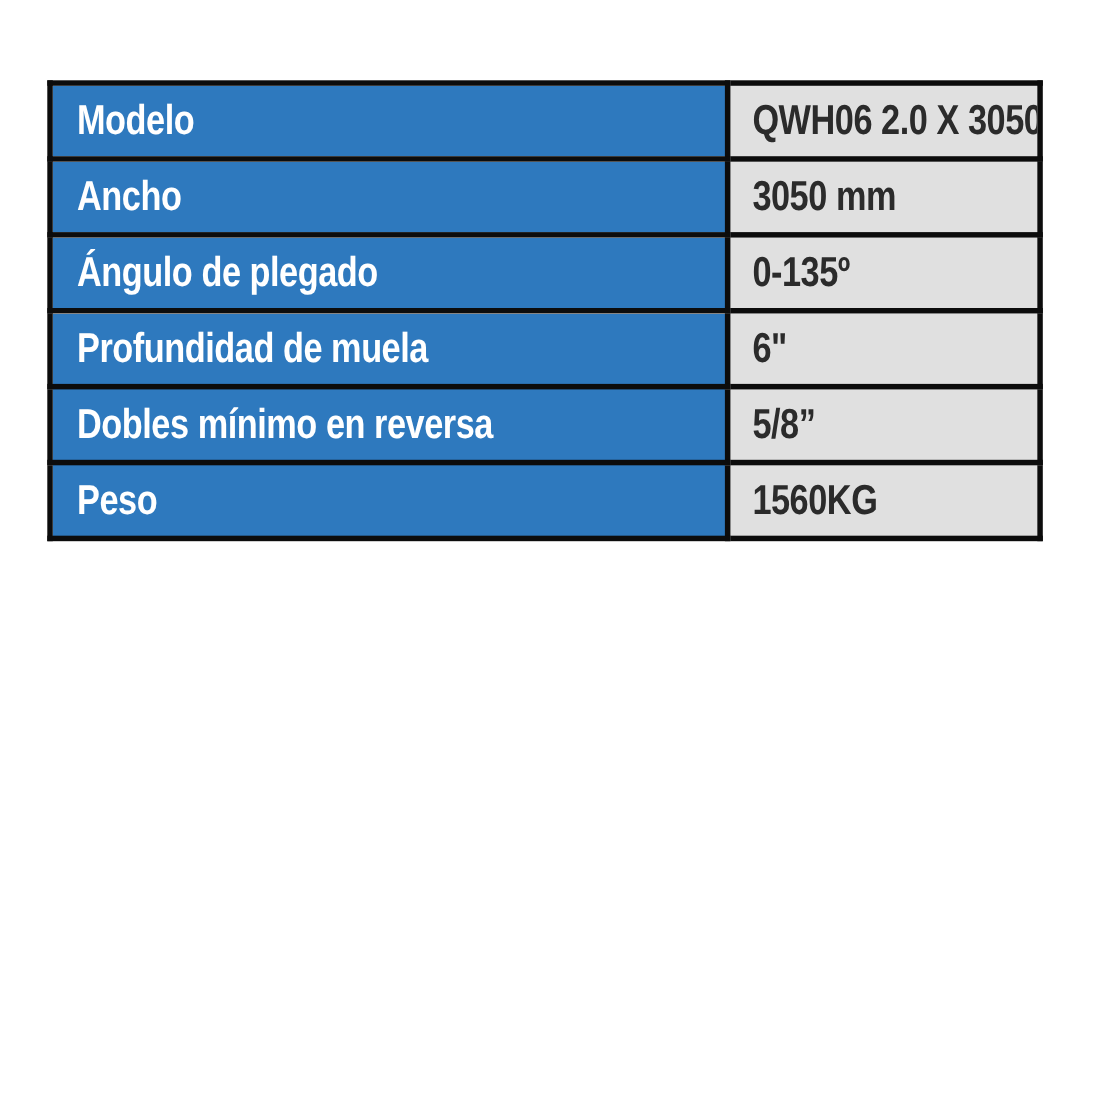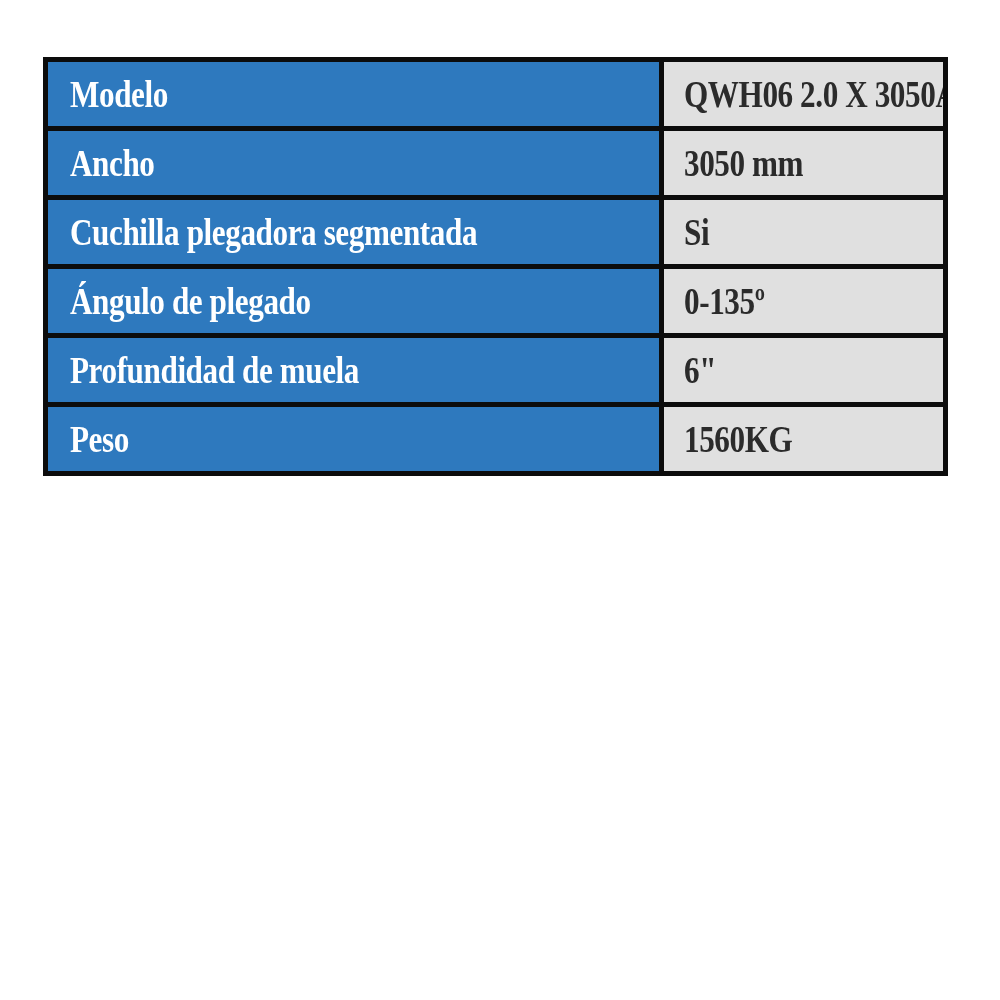--- a/index.html
+++ b/index.html
@@ -14,22 +14,21 @@
   body{
     width:1000px;height:1000px;
     background:var(--page-bg);
     font-family:"Liberation Sans", sans-serif;
     position:relative;
     overflow:hidden;
   }
   .table-wrap{
     position:absolute;
     left:43px;
-    top:57px;
-    font-family:Liberation Serif, serif;
+    top:73px;
   }
   table.spec{
     border-collapse:collapse;
     table-layout:fixed;
     width:905px;
   }
   table.spec td{
     border:5px solid var(--border);
     height:62px;
     vertical-align:middle;
@@ -64,30 +63,30 @@
     <tbody>
       <tr>
         <td class="label-cell"><span class="cell-text">Modelo</span></td>
         <td class="value-cell"><span class="cell-text">QWH06 2.0 X 3050A</span></td>
       </tr>
       <tr>
         <td class="label-cell"><span class="cell-text">Ancho</span></td>
         <td class="value-cell"><span class="cell-text">3050 mm</span></td>
       </tr>
       <tr>
-        <td class="label-cell"><span class="cell-text">Cuchilla plegadora segmentada</span></td>
-        <td class="value-cell"><span class="cell-text">Si</span></td>
-      </tr>
-      <tr>
         <td class="label-cell"><span class="cell-text">Ángulo de plegado</span></td>
         <td class="value-cell"><span class="cell-text">0-135º</span></td>
       </tr>
       <tr>
         <td class="label-cell"><span class="cell-text">Profundidad de muela</span></td>
         <td class="value-cell"><span class="cell-text">6"</span></td>
+      </tr>
+      <tr>
+        <td class="label-cell"><span class="cell-text">Dobles mínimo en reversa</span></td>
+        <td class="value-cell"><span class="cell-text">5/8”</span></td>
       </tr>
       <tr>
         <td class="label-cell"><span class="cell-text">Peso</span></td>
         <td class="value-cell"><span class="cell-text">1560KG</span></td>
       </tr>
     </tbody>
   </table>
 </div>
 
 </body></html>

